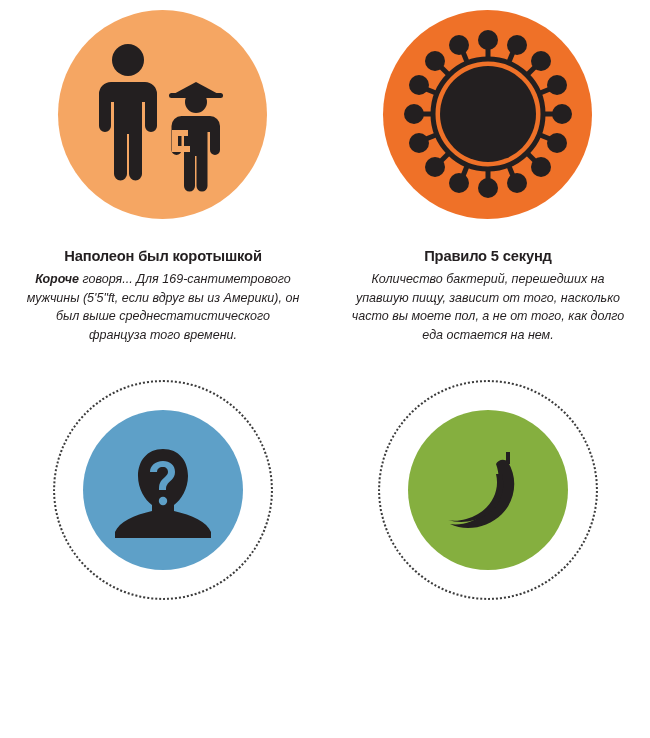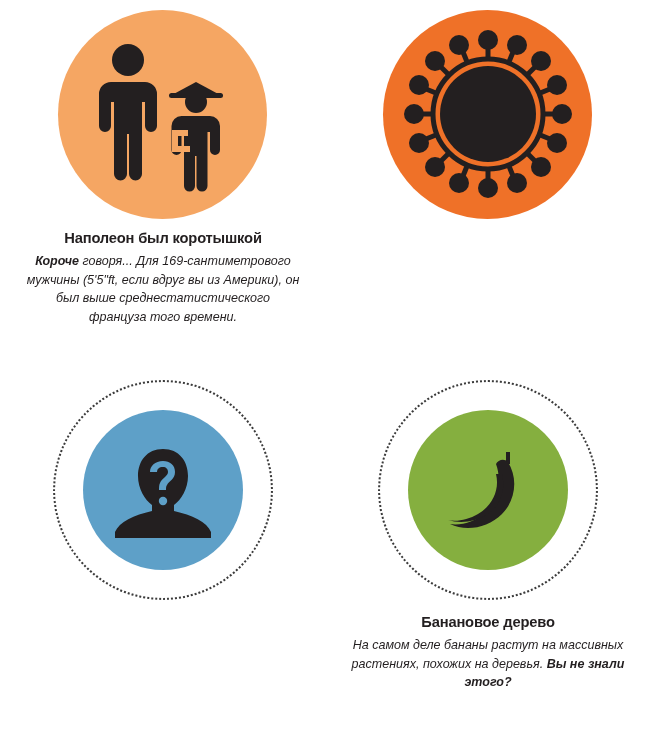--- a/index.html
+++ b/index.html
@@ -19,20 +19,21 @@
     height: 738px;
     display: grid;
     grid-template-columns: 1fr 1fr;
     grid-template-rows: 370px 368px;
   }
   .card {
     display: flex;
     flex-direction: column;
     align-items: center;
     position: relative;
+    gap: 18px;
   }
   .icon-area {
     position: relative;
     display: flex;
     align-items: center;
     justify-content: center;
   }
   .row-top .icon-area { height: 228px; width: 100%; }
   .row-bottom .icon-area { height: 240px; width: 100%; }
 
@@ -150,20 +151,24 @@
                 <circle cx="33" cy="33" r="10" stroke="none"></circle>
               <line x1="86" y1="86" x2="59" y2="19"></line>
                 <circle cx="57" cy="17" r="10" stroke="none"></circle>
             </g>
             <circle cx="86" cy="86" r="55" fill="#ef7128" stroke="#231f20" stroke-width="5"></circle>
             <circle cx="86" cy="86" r="48" fill="#231f20" stroke="none"></circle>
           </g>
         </svg>
       </div>
     </div>
+    <div class="caption">
+      <div class="title">Правило 5 секунд</div>
+      <div class="body"><span>Количество бактерий, перешедших на упавшую пищу, зависит от того, насколько часто вы моете пол, а не от того, как долго еда остается на нем.</span></div>
+    </div>
   </div>
 
   <div class="card row-bottom">
     <div class="icon-area">
       <div class="dotted-ring"></div>
       <div class="disc disc-sm" style="background:#5ea0c8;">
         <svg width="110" height="110" viewBox="0 0 110 110">
           <g fill="#231f20">
             <path d="M55 14 c-16 0 -25 12 -25 27 c0 13 7 24 14 29 v6 c-18 4 -33 11 -37 21 v6 h96 v-6 c-4 -10 -19 -17 -37 -21 v-6 c7 -5 14 -16 14 -29 c0 -15 -9 -27 -25 -27 z"></path>
           </g>
@@ -182,19 +187,15 @@
       <div class="disc disc-sm" style="background:#85af3f;">
         <svg width="104" height="104" viewBox="0 0 104 104">
           <g fill="#231f20">
             <path d="M70 14 l4 0 l0 12 l-4 0 z"></path>
             <path d="M72 24 c10 16 8 38 -6 52 c-14 14 -36 18 -52 10 c10 2 26 -2 36 -12 c12 -12 16 -32 10 -48 c2 -4 8 -6 12 -2 z"></path>
             <path d="M60 36 c4 16 -4 32 -18 40 c-10 6 -22 8 -30 6 c12 4 28 2 40 -6 c12 -8 18 -24 14 -40 z"></path>
           </g>
         </svg>
       </div>
     </div>
-    <div class="caption">
-      <div class="title">Банановое дерево</div>
-      <div class="body"><span>На самом деле бананы растут на массивных растениях, похожих на деревья. </span><b>Вы не знали этого?</b></div>
-    </div>
   </div>
 
 </div>
 
 </body></html>

